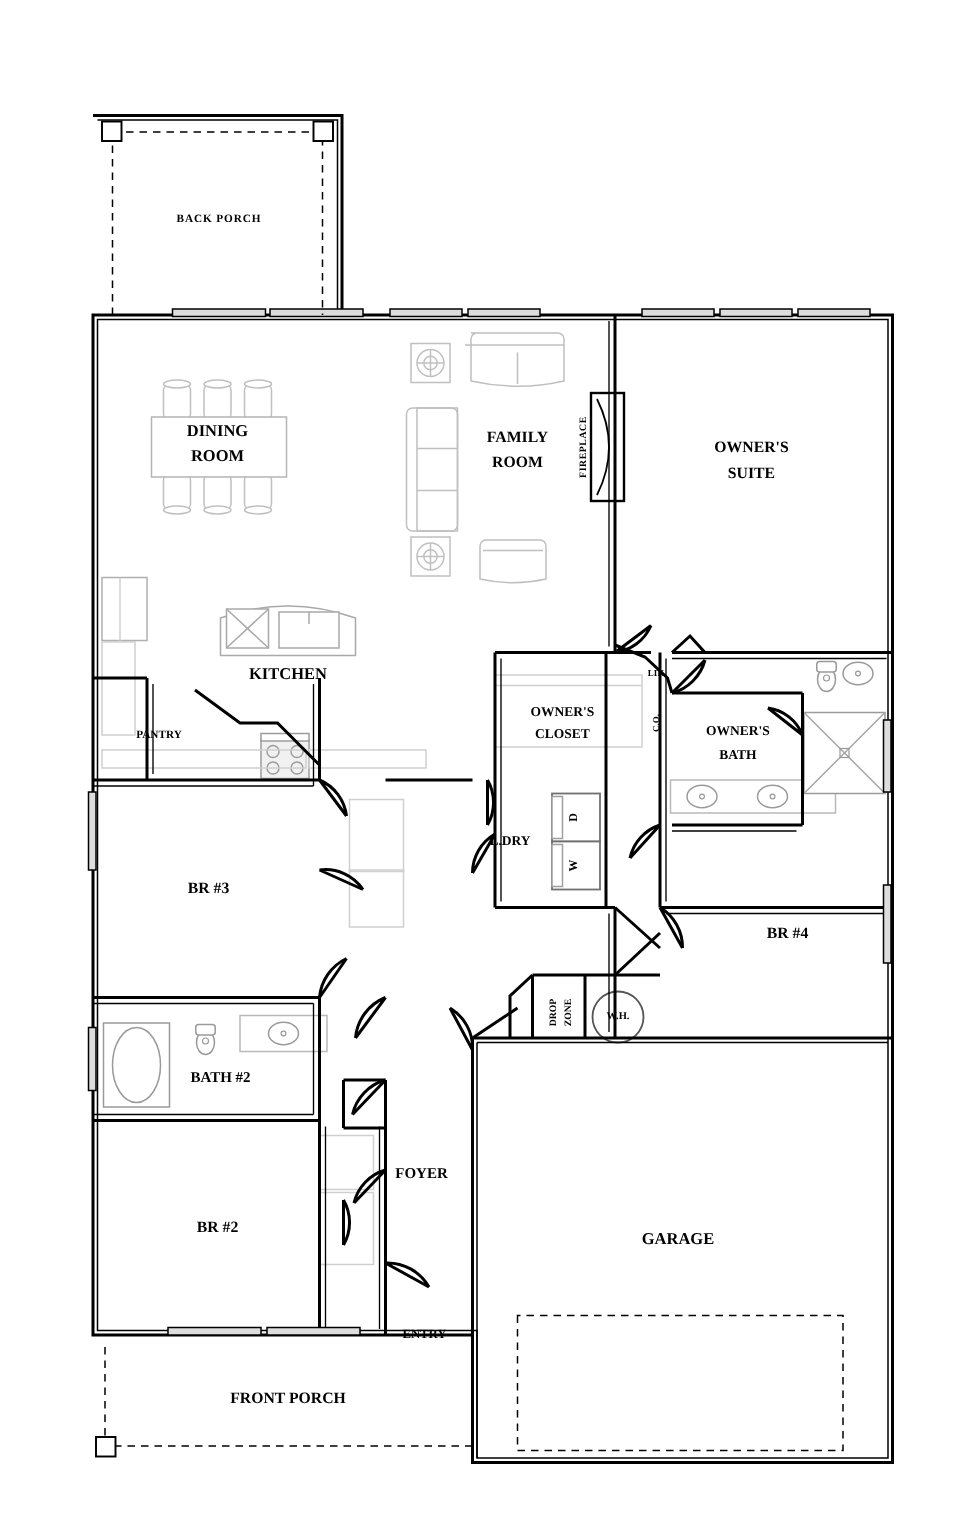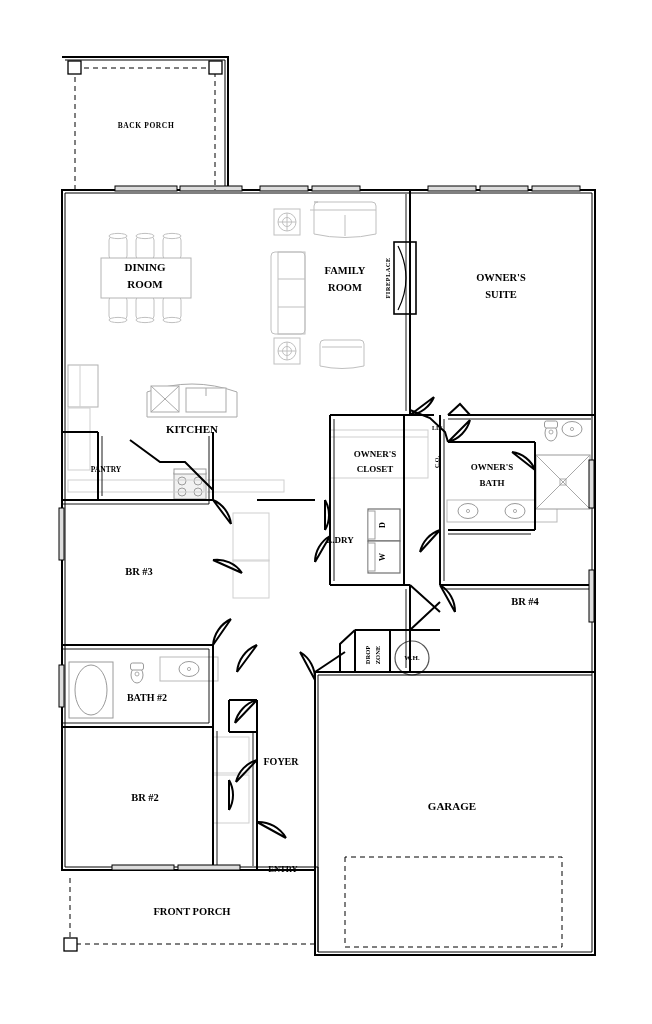--- a/index.html
+++ b/index.html
@@ -1,18 +1,18 @@
 <!DOCTYPE html>
 <html><head>
 <meta charset="utf-8">
 <style>
   html,body{margin:0;padding:0;background:#ffffff;}
   body{width:652px;height:1024px;overflow:hidden;
        font-family:"Liberation Serif", serif;color:#000;}
-  #plan{position:relative;width:652px;height:796px;background:#fff;}
+  #plan{position:relative;width:652px;height:796px;background:#fff;margin-top:20px;}
   svg{display:block;}
   .lbl{font-family:"Liberation Serif", serif;font-weight:bold;fill:#000;
        text-anchor:middle;dominant-baseline:middle;}
 </style>
 </head>
 <body>
 
 <div id="plan">
 <svg width="652" height="1024" viewBox="0 0 652 1024">
 

